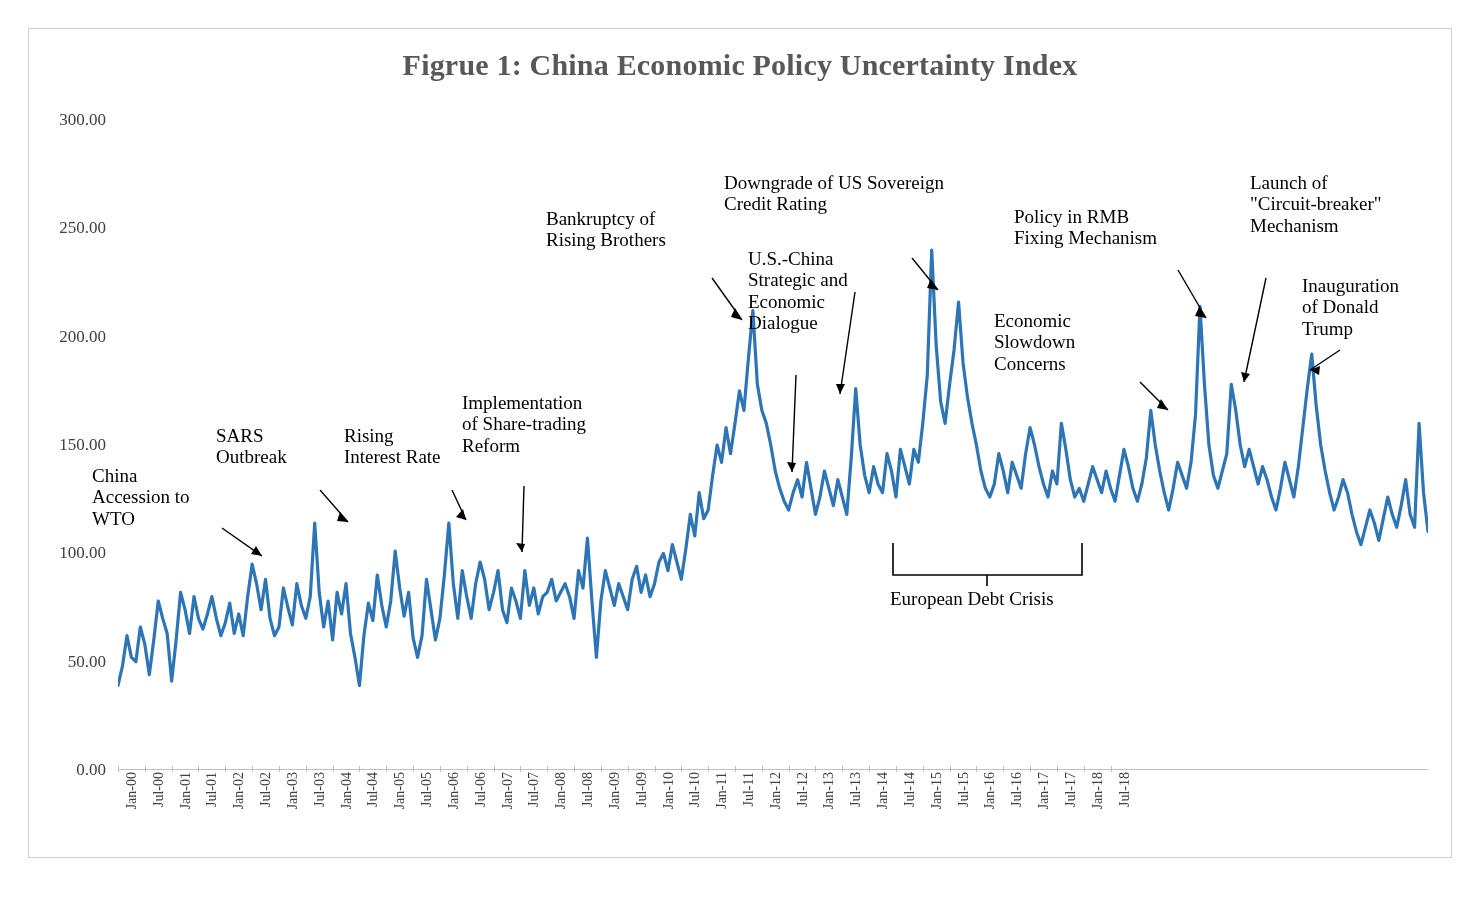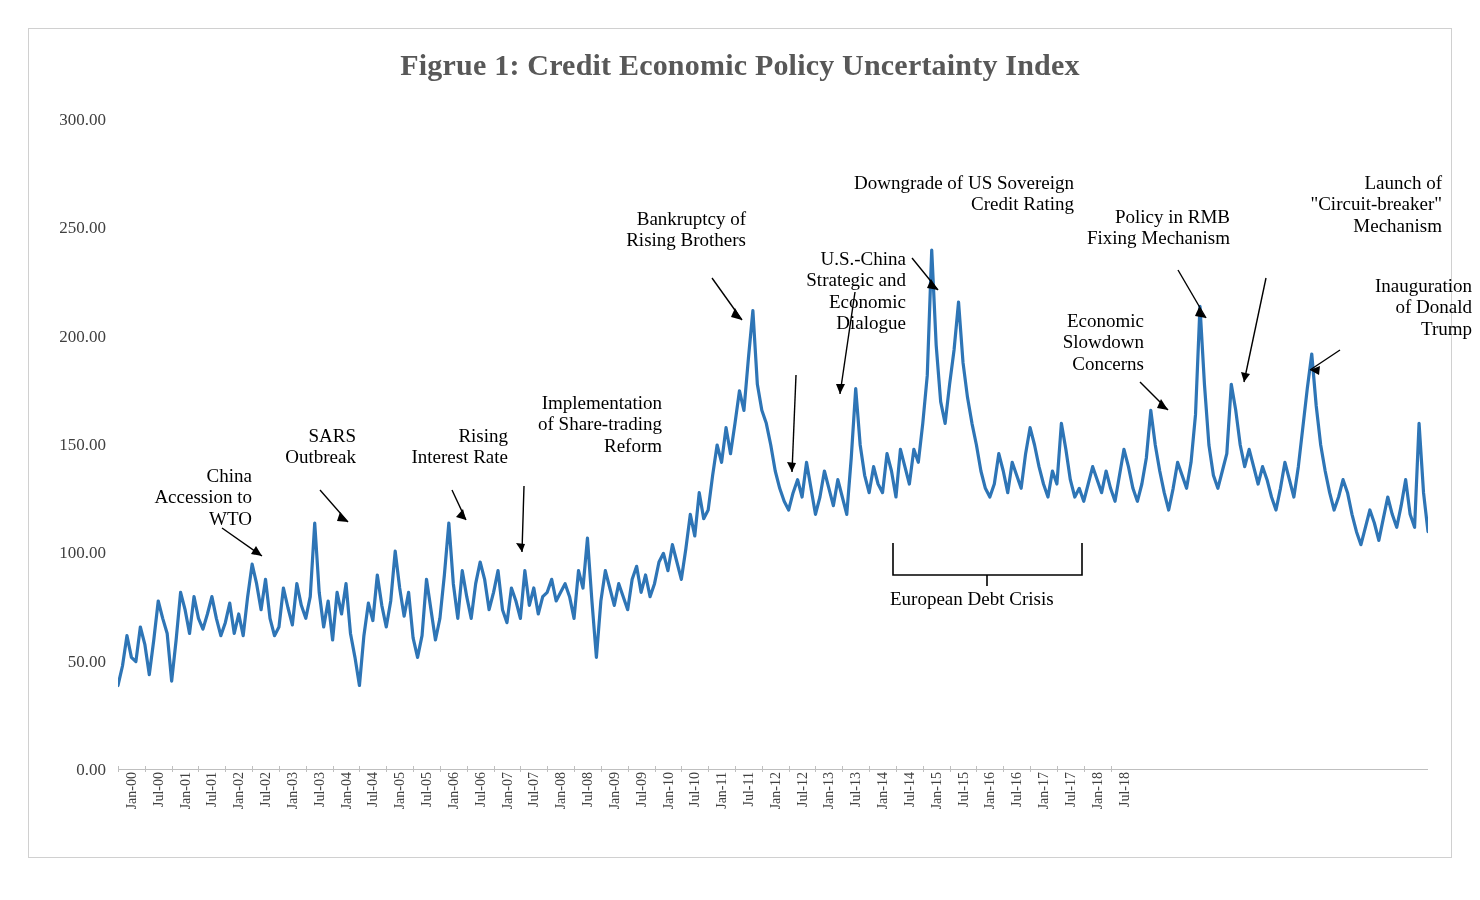--- a/index.html
+++ b/index.html
@@ -85,21 +85,21 @@
     top: -6px;
     width: 1px;
     height: 6px;
     background: #bfbfbf;
   }
   .annot {
     position: absolute;
     font-size: 19px;
     line-height: 1.13;
     color: #000000;
-    text-align: right;
+    text-align: left;
     font-family: "Liberation Serif", serif;
     white-space: pre-line;
   }
   #bracket-label {
     position: absolute;
     font-size: 19px;
     color: #000;
     font-family: "Liberation Serif", serif;
     white-space: nowrap;
     text-align: center;
@@ -112,21 +112,21 @@
     height: 900px;
     pointer-events: none;
   }
 </style>
 </head>
 <body>
 
 <div id="page">
   <div id="frame"></div>
 
-  <div id="chart-title">Figrue 1: Credit Economic Policy Uncertainty Index</div>
+  <div id="chart-title">Figrue 1: China Economic Policy Uncertainty Index</div>
 
   <div id="plot">
     <div id="axis-line"></div>
 
     <div class="ytick" style="top:100%">0.00</div>
     <div class="ytick" style="top:83.333%">50.00</div>
     <div class="ytick" style="top:66.667%">100.00</div>
     <div class="ytick" style="top:50%">150.00</div>
     <div class="ytick" style="top:33.333%">200.00</div>
     <div class="ytick" style="top:16.667%">250.00</div>

